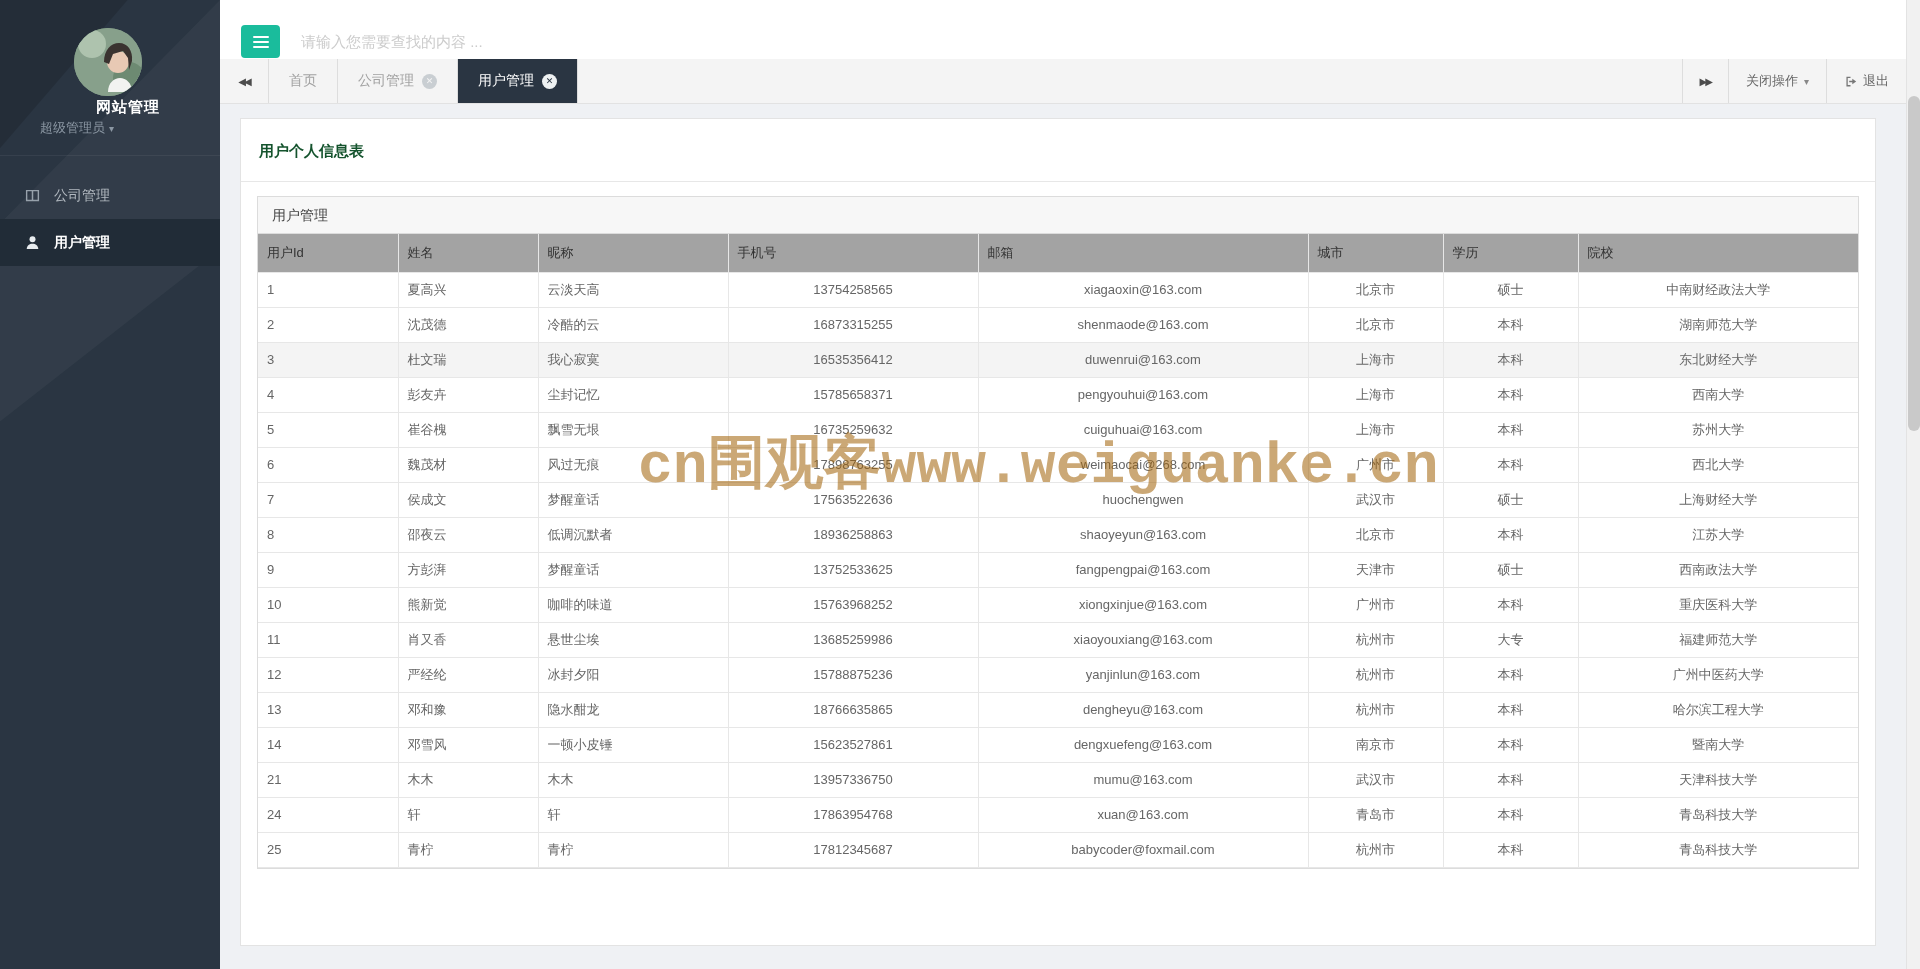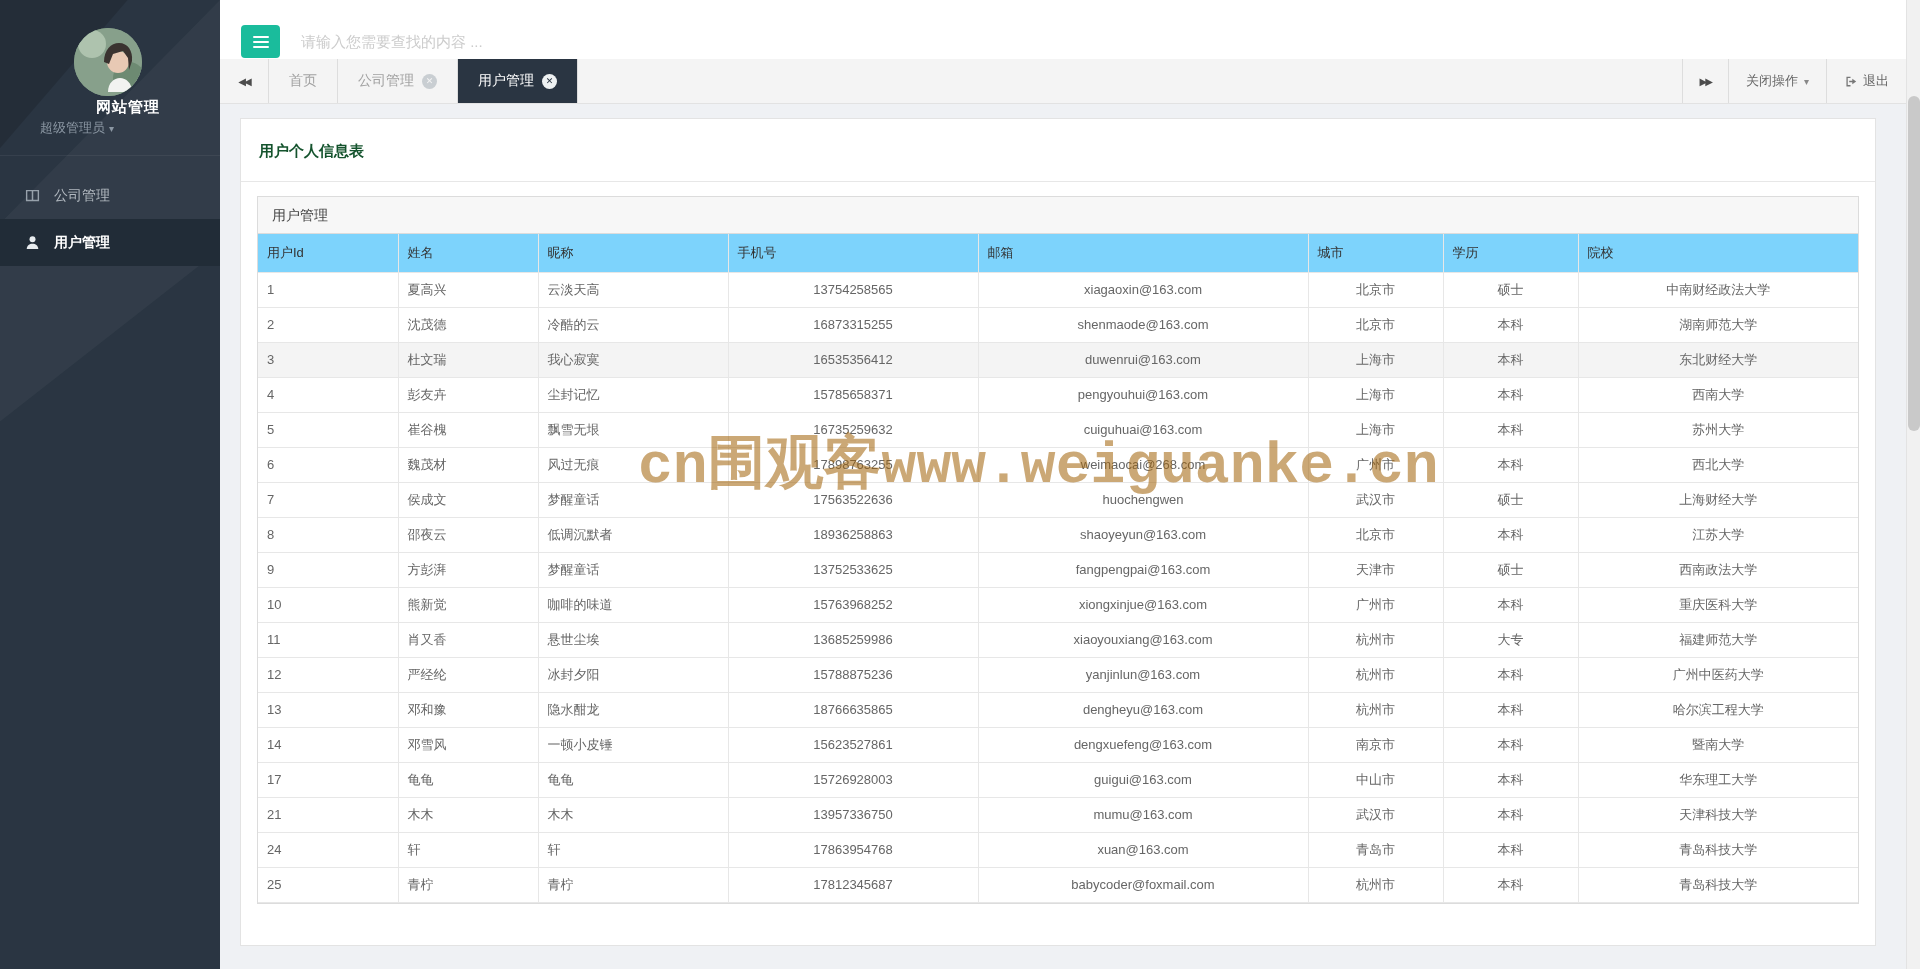--- a/index.html
+++ b/index.html
@@ -64,21 +64,21 @@
     background:#eff1f4; }
   .card { position:absolute; left:20px; top:14px; width:1636px; height:828px;
     background:#fff; border:1px solid #e3e3e3; }
   .card-title { height:63px; line-height:63px; padding-left:18px; font-size:15px;
     font-weight:bold; color:#14532d; border-bottom:1px solid #e7e7e7; }
   .panel { margin:14px 16px 0 16px; border:1px solid #dcdcdc; background:#fff; }
   .panel-head { height:37px; line-height:37px; padding-left:14px; background:#f7f7f7;
     border-bottom:1px solid #dcdcdc; font-size:14px; color:#444; }
   table.user-table { width:100%; border-collapse:collapse; table-layout:fixed; }
   .user-table th { height:38px; padding:0 9px; text-align:left; font-weight:normal;
-    font-size:13px; color:#333; border:1px solid #e7e7e7; background:#7dd3fc; }
+    font-size:13px; color:#333; border:1px solid #e7e7e7; background:#a3a3a3; }
   .user-table td { height:35px; padding:0 9px; font-size:13px; color:#666;
     border:1px solid #e7e7e7; text-align:center; white-space:nowrap; overflow:hidden; }
   .user-table td.al { text-align:left; }
   .user-table tr.hl td { background:#f4f4f4; }
   .user-table th:first-child, .user-table td:first-child { border-left:0; }
   .user-table th:last-child, .user-table td:last-child { border-right:0; }
   .user-table tr:first-child th { border-top:0; }
 
   
   .watermark { position:absolute; left:638px; top:424px; z-index:40;
@@ -335,30 +335,20 @@
                 <td class="al">14</td>
                 <td class="al">邓雪风</td>
                 <td class="al">一顿小皮锤</td>
                 <td>15623527861</td>
                 <td>dengxuefeng@163.com</td>
                 <td>南京市</td>
                 <td>本科</td>
                 <td>暨南大学</td>
               </tr>
               <tr>
-                <td class="al">17</td>
-                <td class="al">龟龟</td>
-                <td class="al">龟龟</td>
-                <td>15726928003</td>
-                <td>guigui@163.com</td>
-                <td>中山市</td>
-                <td>本科</td>
-                <td>华东理工大学</td>
-              </tr>
-              <tr>
                 <td class="al">21</td>
                 <td class="al">木木</td>
                 <td class="al">木木</td>
                 <td>13957336750</td>
                 <td>mumu@163.com</td>
                 <td>武汉市</td>
                 <td>本科</td>
                 <td>天津科技大学</td>
               </tr>
               <tr>

